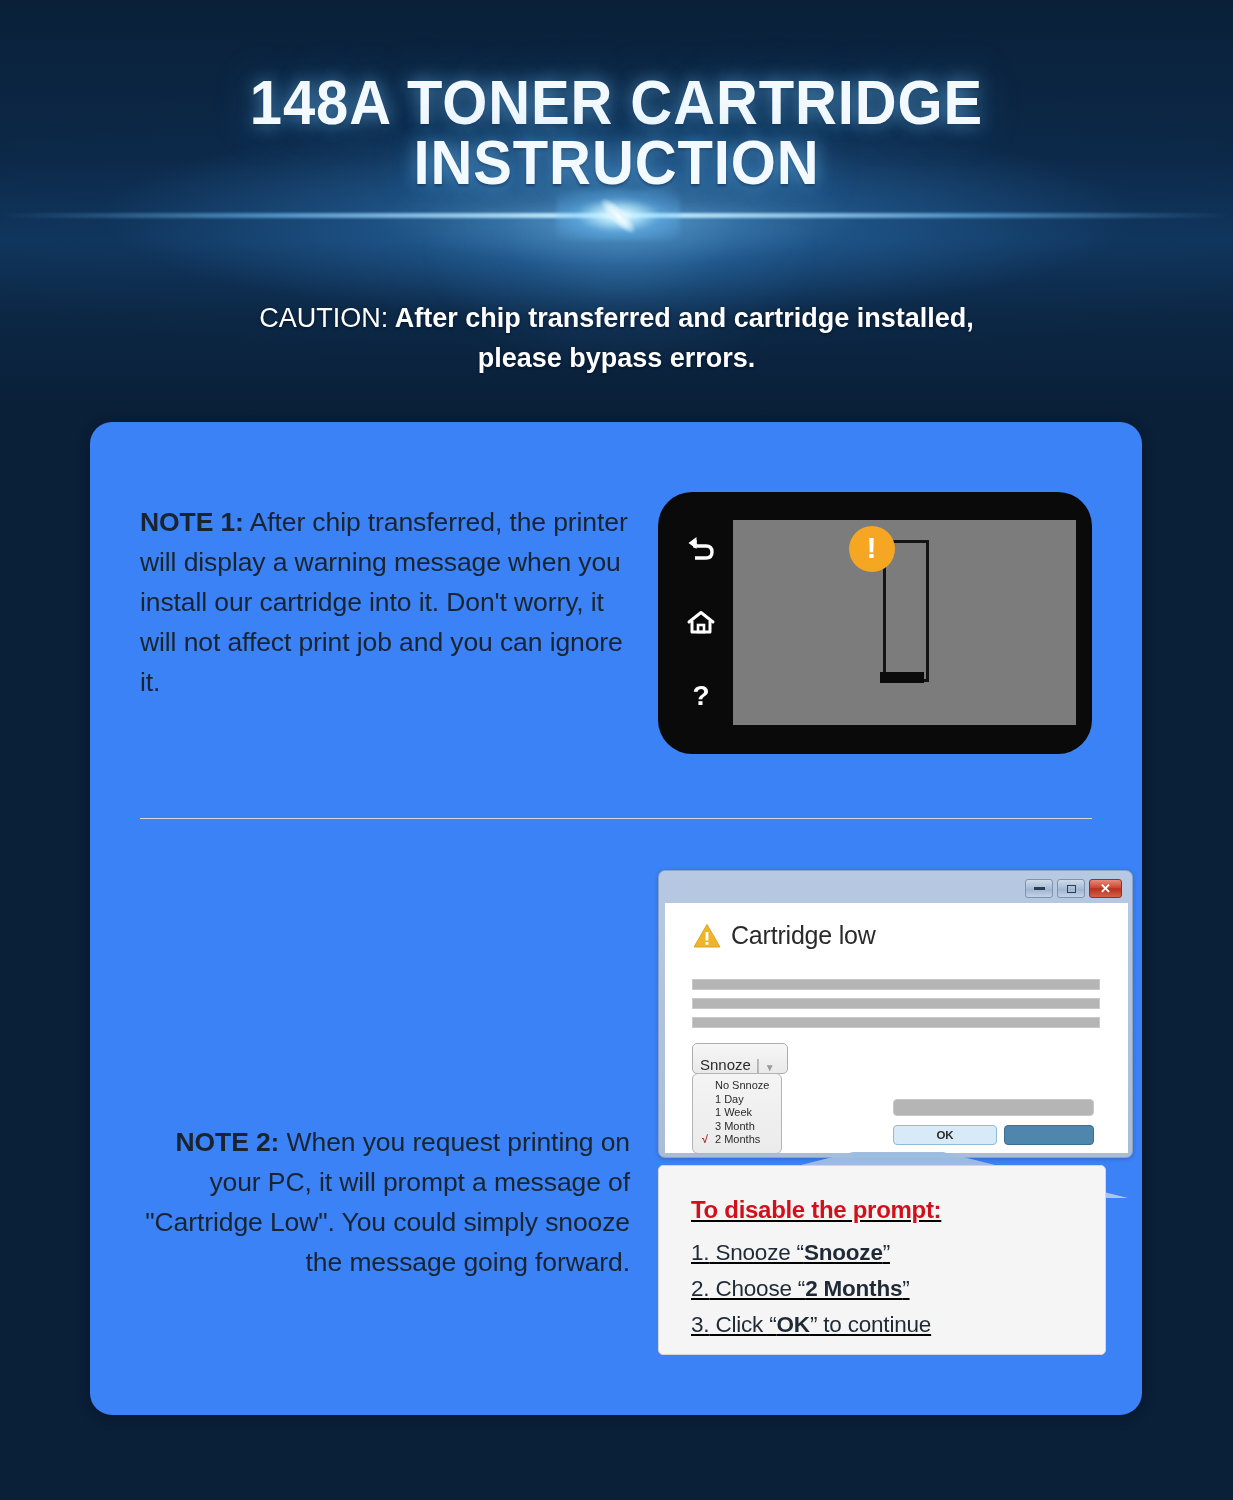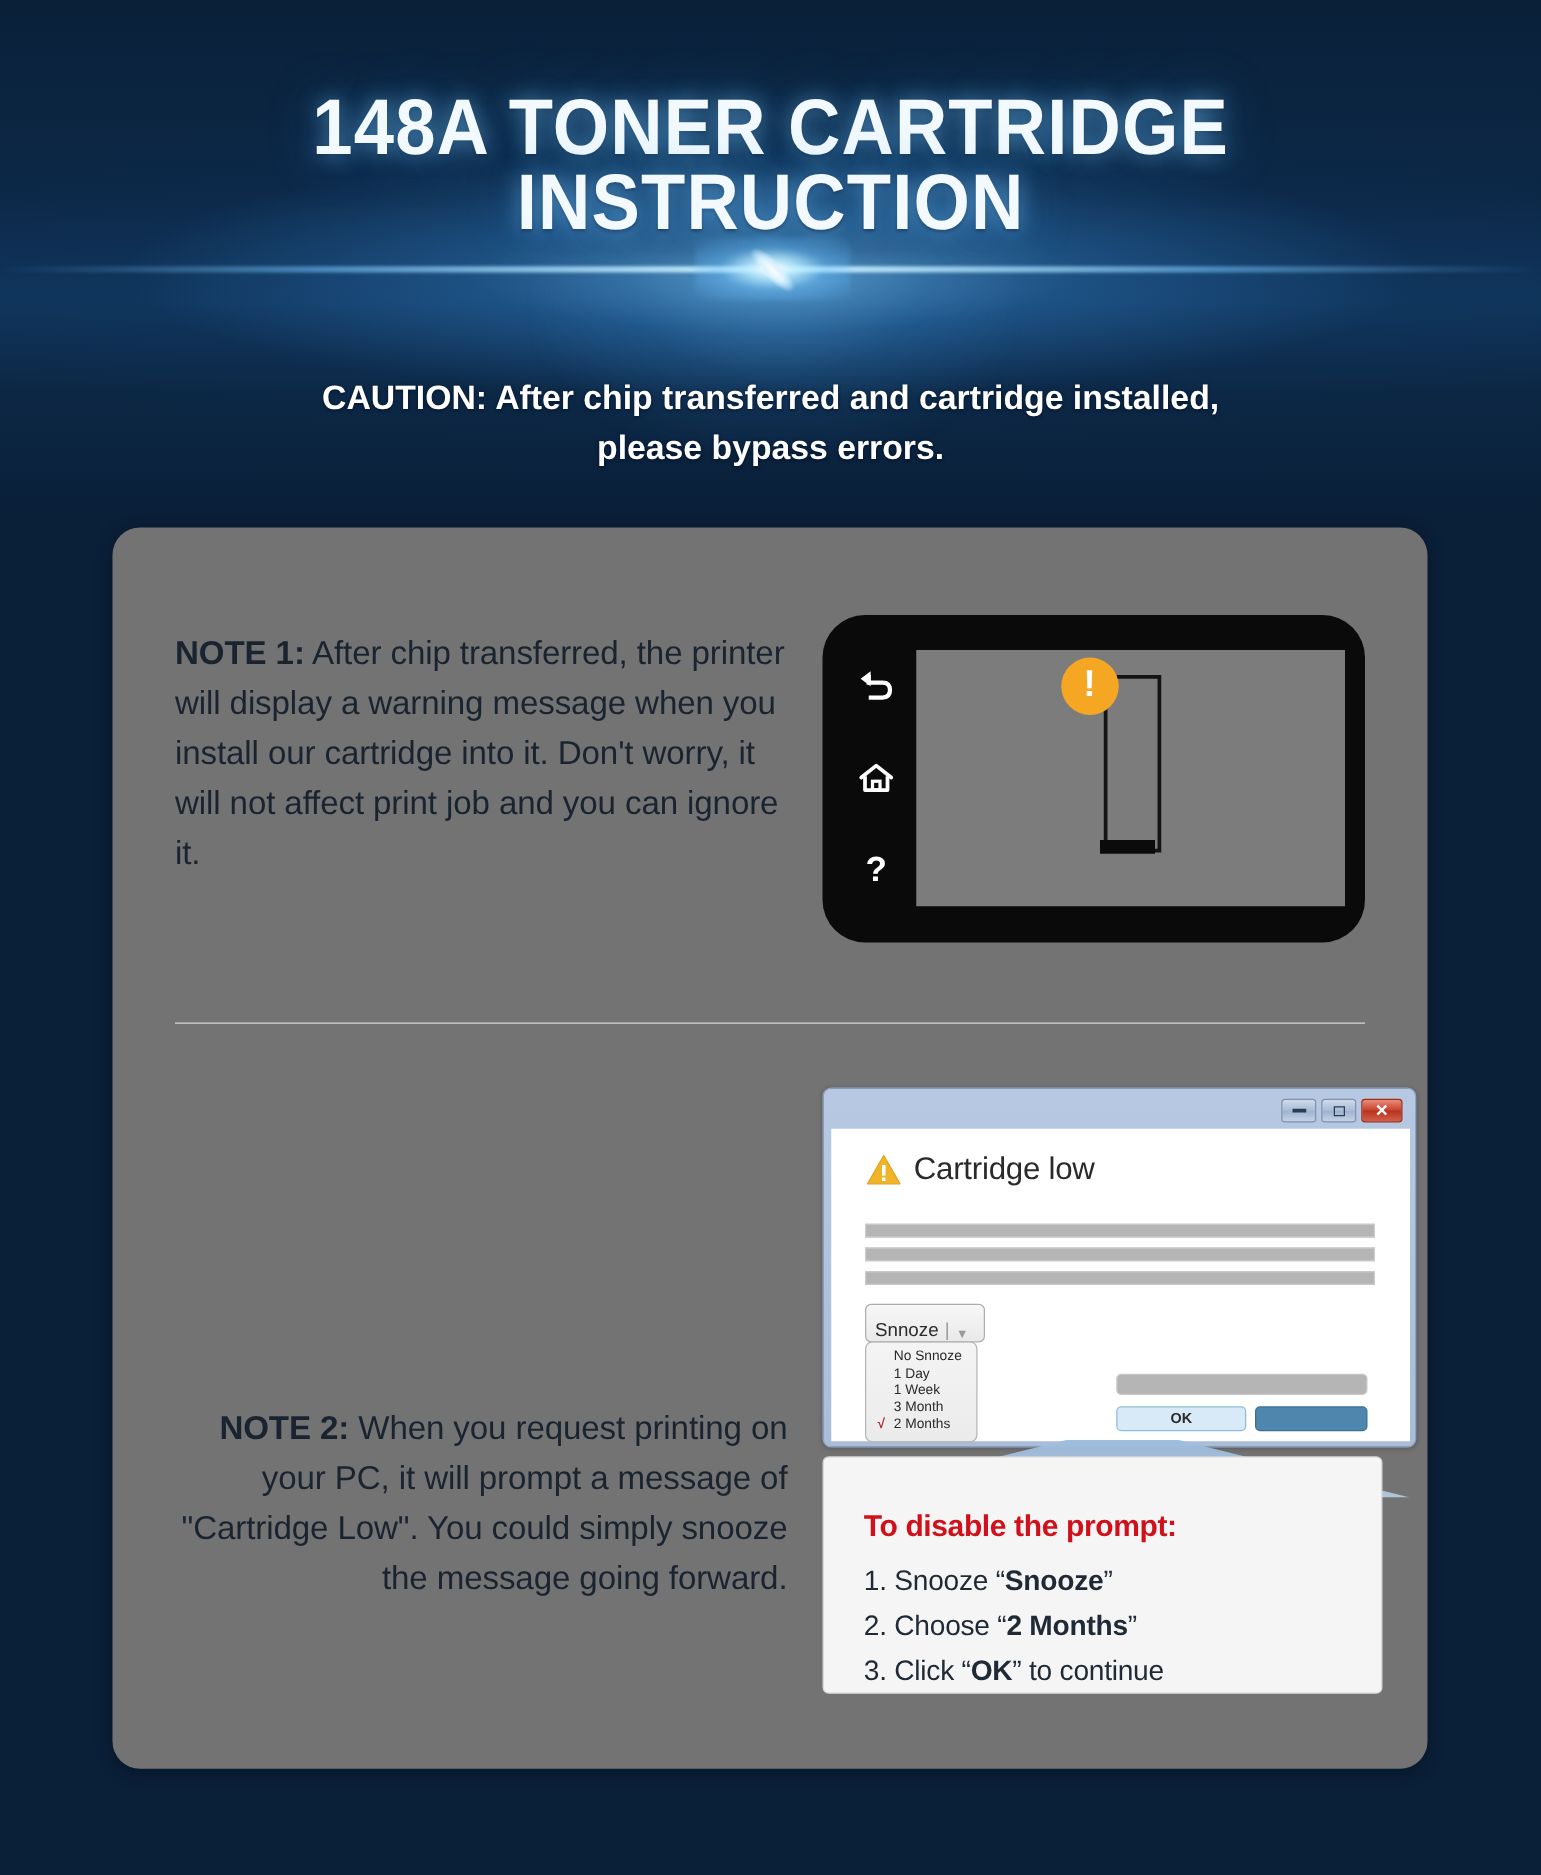--- a/index.html
+++ b/index.html
@@ -63,26 +63,26 @@
   .caution {
     position:absolute; left:0; top:298px; width:1233px;
     text-align:center;
     font-size:27px;
     line-height:40px;
     font-weight:bold;
     color:#ffffff;
     text-shadow:0 1px 3px rgba(0,15,35,0.8);
     z-index:5;
   }
-  .caution .c-word { font-weight:bold; }
+  .caution .c-word { font-weight:normal; }
 
   
   .card {
     position:absolute; left:90px; top:422px; width:1052px; height:993px;
-    background:#737373;
+    background:#3b82f6;
     border-radius:22px;
     box-shadow:0 2px 14px rgba(0,0,0,0.28);
   }
 
   
   .note {
     position:absolute;
     font-size:26.5px;
     line-height:40px;
     color:#1a2430;
@@ -238,22 +238,23 @@
     position:absolute; left:568px; top:730px; width:475px; height:46px;
     z-index:1;
   }
 
   
   .instr {
     position:absolute; left:568px; top:743px; width:448px; height:190px;
     background:#f5f5f5;
     border:1px solid #d6d6d6;
     border-radius:5px;
-    padding:42px 0 0 32px;
+    padding:30px 0 0 32px;
     z-index:2;
+    text-decoration:underline;
   }
   .instr-title {
     font-size:24px; font-weight:bold; color:#d0111b; letter-spacing:-0.3px;
     margin-bottom:11px;
   }
   .instr-step {
     font-size:22.5px; line-height:36px; color:#1f2a36; letter-spacing:-0.2px;
   }
   .instr-step b { font-weight:bold;margin-top:41px; }
 </style>

